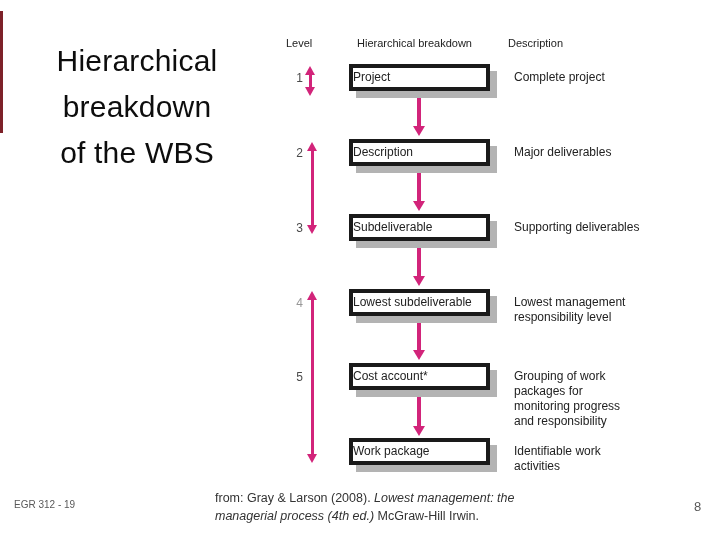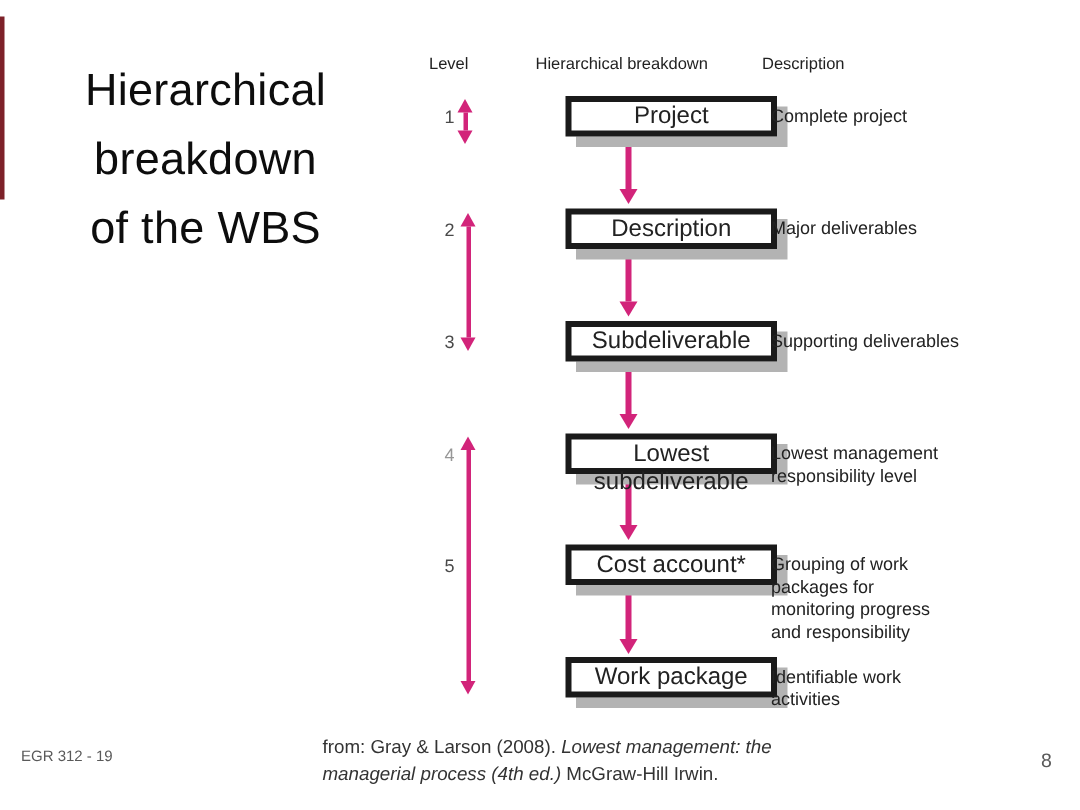--- a/index.html
+++ b/index.html
@@ -28,21 +28,21 @@
   
   .level-num { position:absolute; left:283px; width:20px; text-align:right;
                font-size:12px; color:#4a4a4a; }
   .level-num.light { color:#979797; }
 
   
   .wbs-box {
     position:absolute; left:349px; width:141px; height:27px;
     background:#ffffff; border:4px solid #1a1a1a;
     box-shadow:7px 7px 0 #b3b3b3;
-    font-size:16px; color:#222; text-align:center; line-height:19px;margin-left:28px;
+    font-size:12px; color:#222; line-height:19px;
   }
 
   
   .desc { position:absolute; left:514px; font-size:12px; line-height:15px;
           color:#222; white-space:pre-line; }
 
   
   .varrow { position:absolute; display:flex; flex-direction:column; align-items:center; }
   .varrow .shaft { flex:1; background:#d2247a; }
   .varrow.thin .shaft { width:3px; }

